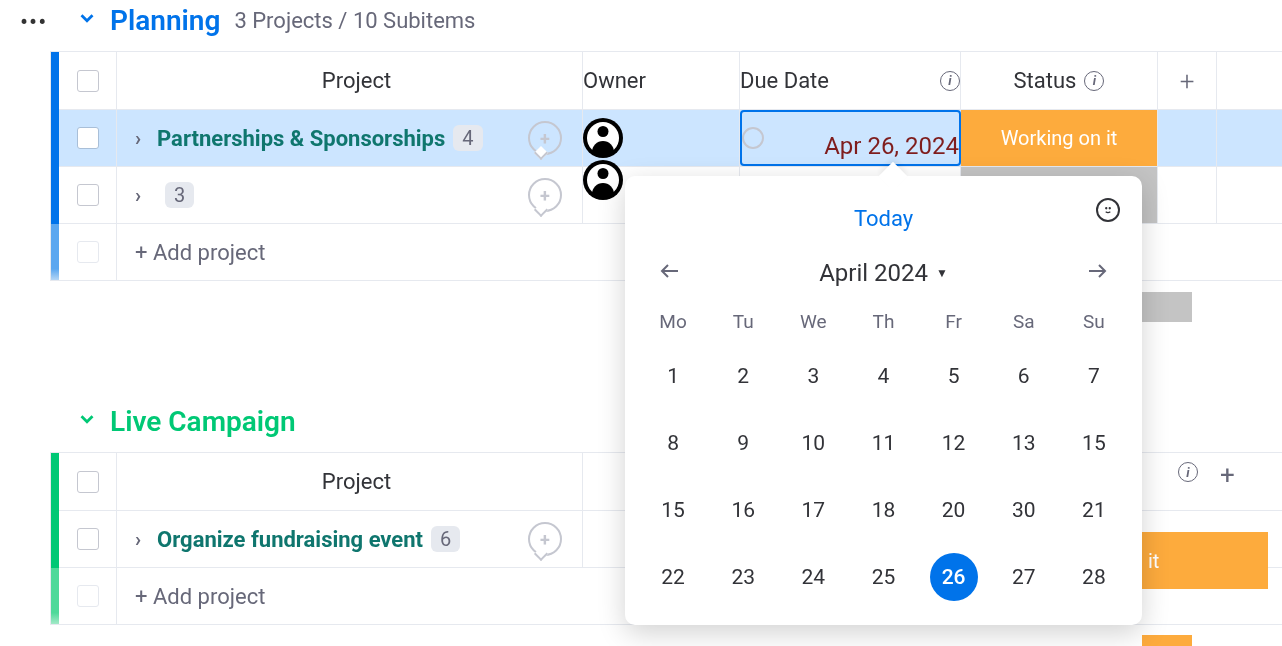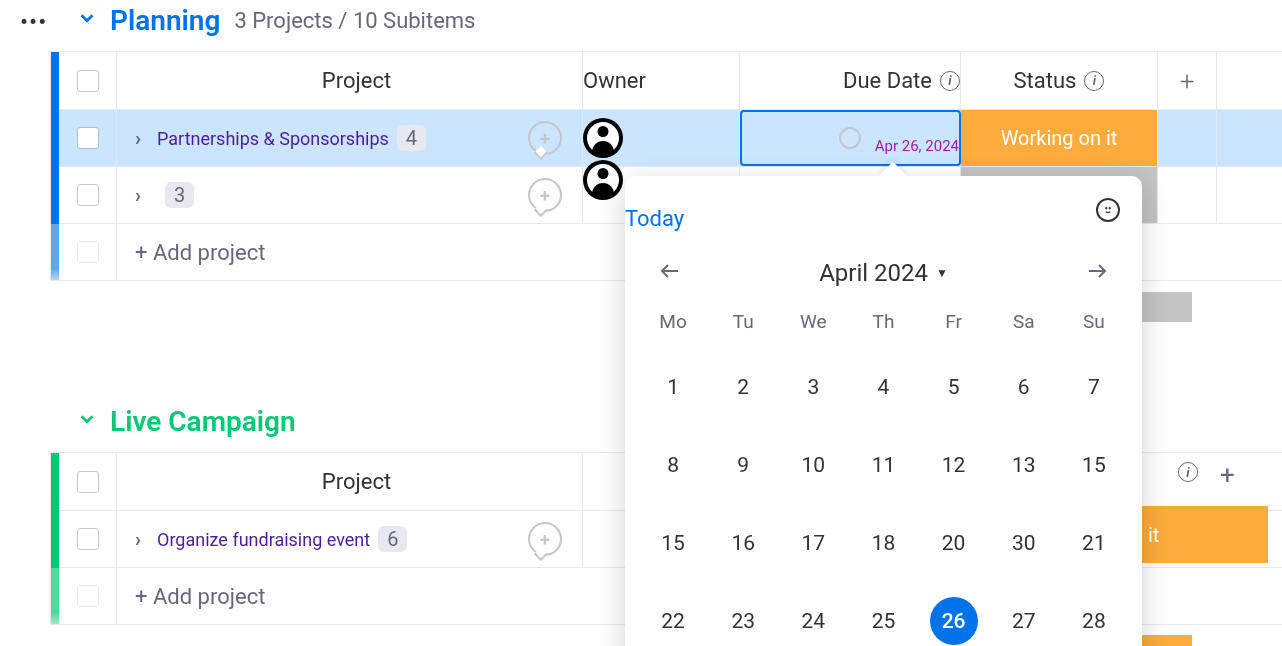--- a/index.html
+++ b/index.html
@@ -29,67 +29,67 @@
 .row:last-child { border-bottom: none; }
 .row.header { height: 58px; background: #fff; }
 .row.selected { background: #cce5ff; }
 .row.add-row { height: 56px; }
 
 .cell { display: flex; align-items: center; border-right: 1px solid #e6e9ef; padding: 0; }
 .cell.checkbox-cell { width: 66px; justify-content: center; padding-left: 8px; }
 .cell.project-cell { width: 466px; padding: 0 4px 0 18px; position: relative; }
 .cell.header .project-cell, .row.header .project-cell { justify-content: center; }
 .cell.owner-cell { width: 157px; justify-content: flex-start; }
-.cell.date-cell { width: 221px; justify-content: flex-end; position: relative; }
+.cell.date-cell { width: 221px; justify-content: space-between; position: relative; }
 .cell.status-cell { width: 197px; justify-content: center; color: #fff; font-size: 20px; }
 .cell.add-col { width: 59px; justify-content: center; }
 .cell.project-cell.add { color: #676879; font-size: 22px; }
 
 .checkbox { width: 22px; height: 22px; border: 1.5px solid #c5c7d0; border-radius: 3px; background: #fff; }
 .row.selected .checkbox { border-color: #a9bfd8; }
 
 .row-expand { font-size: 20px; color: #676879; margin-right: 16px; font-weight: bold; }
-.project-name { font-size: 18px; color: #4c1d95; }
+.project-name { font-size: 22px; color: #0f766e; font-weight: bold; }
 .count-badge { background: #e6e9ef; border-radius: 6px; padding: 1px 9px; font-size: 20px; color: #676879; margin-left: 8px; }
 .comment-btn { position: absolute; right: 20px; width: 34px; height: 34px; border: 2px solid #c5c7d0; border-radius: 50%; display: flex; align-items: center; justify-content: center; color: #c5c7d0; }
 .comment-btn::before { content: ""; position: absolute; bottom: -5px; left: 6px; width: 8px; height: 8px; border-left: 2px solid #c5c7d0; border-bottom: 2px solid #c5c7d0; background: #fff; transform: rotate(-45deg); }
 .comment-btn .plus { position: relative; font-size: 18px; font-weight: bold; z-index: 1; }
 
 .header-label { font-size: 22px; color: #323338; }
 .info-icon { width: 20px; height: 20px; border: 1.5px solid #676879; border-radius: 50%; display: inline-flex; align-items: center; justify-content: center; font-size: 13px; color: #676879; margin-left: 8px; font-style: italic; font-weight: bold; }
 .plus-icon { font-size: 26px; color: #676879; font-weight: 300; }
 
 .avatar { width: 40px; height: 40px; border-radius: 50%; background: #000; display: flex; align-items: center; justify-content: center; }
 .avatar-inner { width: 32px; height: 32px; background: #fff; border-radius: 50%; position: relative; }
 .avatar-inner::before { content: ""; position: absolute; top: 4px; left: 50%; transform: translateX(-50%); width: 11px; height: 11px; background: #000; border-radius: 50%; }
 .avatar-inner::after { content: ""; position: absolute; bottom: 0; left: 50%; transform: translateX(-50%); width: 22px; height: 13px; background: #000; border-radius: 11px 11px 0 0; }
 
 .date-cell.active { border: 2px solid #0073ea; border-radius: 4px; }
 .date-circle { width: 22px; height: 22px; border: 2px solid #c5c7d0; border-radius: 50%; margin-right: 14px; }
-.date-text { font-size: 15px; color: #a21caf; margin-top: 16px; }
+.date-text { font-size: 24px; color: #7f1d1d; margin-top: 16px; }
 
 .status-working { background: #fdab3d; }
 .status-gray { background: #c4c4c4; }
 
 
 .date-picker { position: absolute; left: 625px; top: 176px; width: 517px; background: #fff; border-radius: 10px; box-shadow: 0 8px 28px rgba(0,0,0,0.18); padding: 20px 0 24px 0; z-index: 100; }
 .date-picker::before { content: ""; position: absolute; top: -10px; left: 258px; width: 20px; height: 20px; background: #fff; transform: rotate(45deg); box-shadow: -3px -3px 5px rgba(0,0,0,0.06); }
 .dp-smiley { position: absolute; right: 22px; top: 22px; width: 24px; height: 24px; border: 2px solid #323338; border-radius: 50%; display: flex; align-items: center; justify-content: center; font-size: 13px; }
-.dp-today { color: #0073ea; font-size: 22px; padding: 10px 0 24px 0; }
+.dp-today { text-align: center; color: #0073ea; font-size: 22px; padding: 10px 0 24px 0; }
 .dp-nav { display: flex; align-items: center; justify-content: space-between; padding: 0 30px 20px 30px; }
 .dp-arrow { font-size: 30px; color: #676879; cursor: pointer; }
 .dp-month { font-size: 24px; color: #323338; display: flex; align-items: center; }
 .dp-month .caret { margin-left: 8px; font-size: 12px; }
-.dp-grid { display: grid; grid-template-columns: repeat(7, 1fr); padding: 0 13px; row-gap: 30px; }
+.dp-grid { display: grid; grid-template-columns: repeat(7, 1fr); padding: 0 13px; row-gap: 19px; }
 .dp-dow { text-align: center; font-size: 19px; color: #676879; }
 .dp-day { text-align: center; font-size: 21px; color: #323338; width: 48px; height: 48px; line-height: 48px; margin: 0 auto; border-radius: 50%; cursor: pointer; }
 .dp-day.selected { background: #0073ea; color: #fff; font-weight: 500; }
 
 .overflow-status { position: absolute; background: #fdab3d; color: #fff; font-size: 20px; display: flex; align-items: center; padding-left: 6px; }
-.ov1 { left: 1142px; top: 506px; width: 126px; height: 57px; }
+.ov1 { left: 1142px; top: 532px; width: 126px; height: 57px; }
 .ov2 { left: 1142px; top: 635px; width: 50px; height: 11px; }
 .overflow-gray1 { position: absolute; left: 1142px; top: 292px; width: 50px; height: 30px; background: #c4c4c4; }
 .overflow-info { position: absolute; left: 1170px; top: 462px; }
 .overflow-plus { position: absolute; left: 1220px; top: 460px; font-size: 26px; color: #676879; }
 </style>
 </head>
 <body>
 
 <div class="more-dots">•••</div>
 

